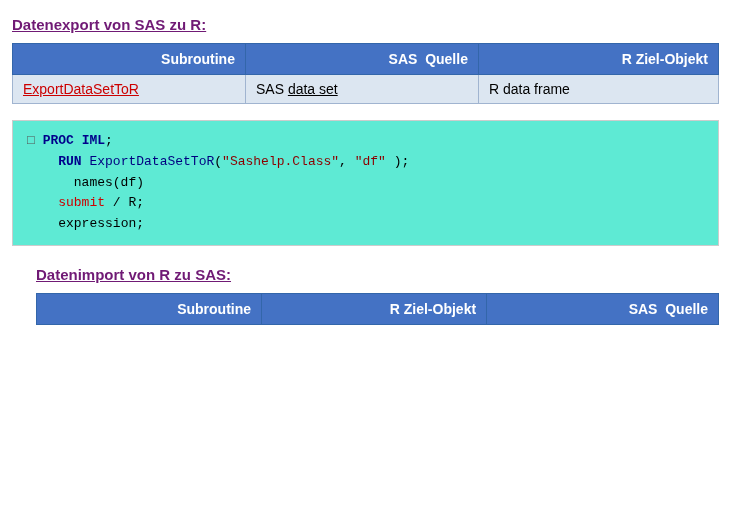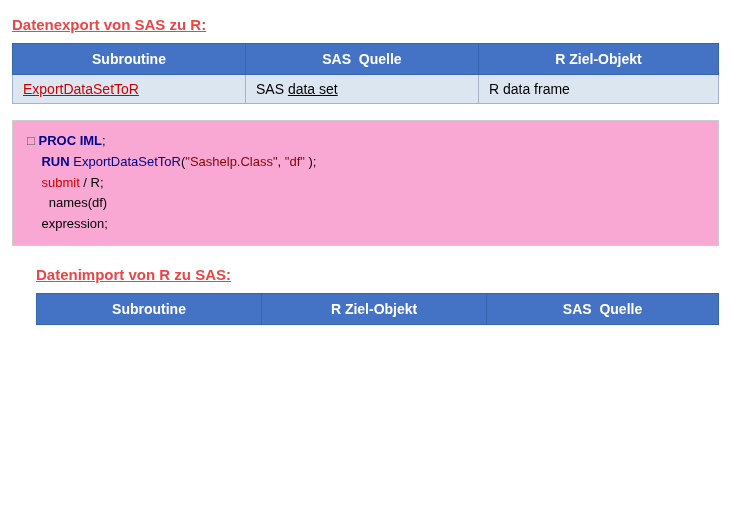--- a/index.html
+++ b/index.html
@@ -9,38 +9,38 @@
       background: #fff;
       color: #000;
       padding: 16px 12px;
       width: 731px;
     }
 
     .section-title {
       font-size: 15px;
       font-weight: bold;
       text-decoration: underline;
-      color: #ef4444;
+      color: #701a75;
       margin-bottom: 10px;
     }
 
     table {
       width: 100%;
       border-collapse: collapse;
       margin-bottom: 16px;
     }
 
     thead tr {
       background-color: #4472C4;
       color: #fff;
     }
 
     thead th {
       padding: 7px 10px;
-      text-align: center;
+      text-align: right;
       font-weight: bold;
       font-size: 14px;
       border: 1px solid #3366aa;
     }
 
     tbody tr {
       background-color: #DCE6F1;
     }
 
     tbody tr:nth-child(even) {
@@ -57,24 +57,24 @@
       color: #0000EE;
       text-decoration: underline;
     }
 
     .red-underline {
       color: #CC0000;
       text-decoration: underline;
     }
 
     .code-block {
-      background: #f9a8d4;
+      background: #5eead4;
       border: 1px solid #ccc;
       padding: 10px 14px;
-      font-family: Liberation Sans, sans-serif;
+      font-family: Liberation Mono, monospace;
       font-size: 13px;
       margin-bottom: 20px;
       line-height: 1.6;
     }
 
     .code-kw {
       color: #00008B;
       font-weight: bold;
     }
 
@@ -128,24 +128,24 @@
     <div>
       <span style="color:#555;">□</span>
       <span class="code-kw"> PROC</span>
       <span class="code-kw"> IML</span><span>;</span>
     </div>
     <div>
       &nbsp;&nbsp;&nbsp;&nbsp;<span class="code-kw">RUN</span>
       <span class="code-fn"> ExportDataSetToR</span><span>(</span><span class="code-str">"Sashelp.Class"</span><span>, </span><span class="code-str">"df"</span><span> );</span>
     </div>
     <div>
-      &nbsp;&nbsp;&nbsp;&nbsp;<span class="code-red">submit</span><span> / R;</span>
+      &nbsp;&nbsp;&nbsp;&nbsp;&nbsp;&nbsp;<span>names(df)</span>
     </div>
     <div>
-      &nbsp;&nbsp;&nbsp;&nbsp;&nbsp;&nbsp;<span>names(df)</span>
+      &nbsp;&nbsp;&nbsp;&nbsp;<span class="code-red">submit</span><span> / R;</span>
     </div>
     <div>
       &nbsp;&nbsp;&nbsp;&nbsp;<span>expression;</span>
     </div>
   </div>
 </div>
 
 <div class="section2">
   <div class="section-title">Datenimport von R zu SAS:</div>
 

